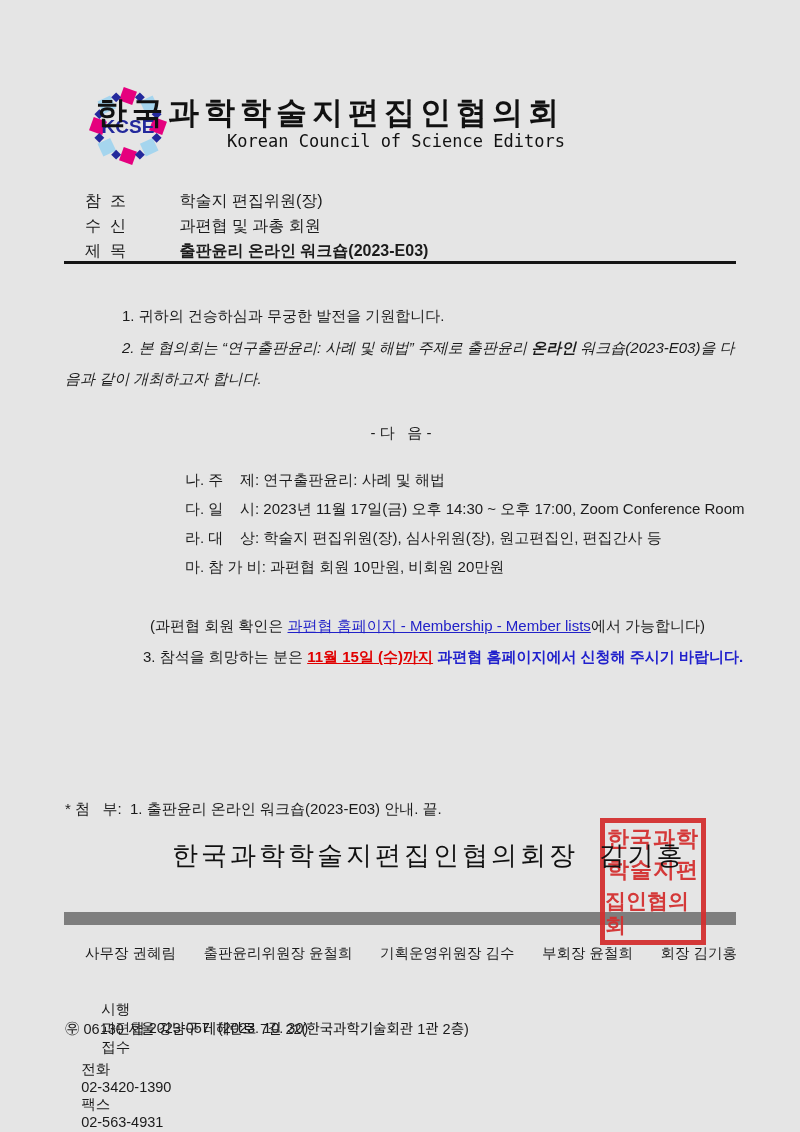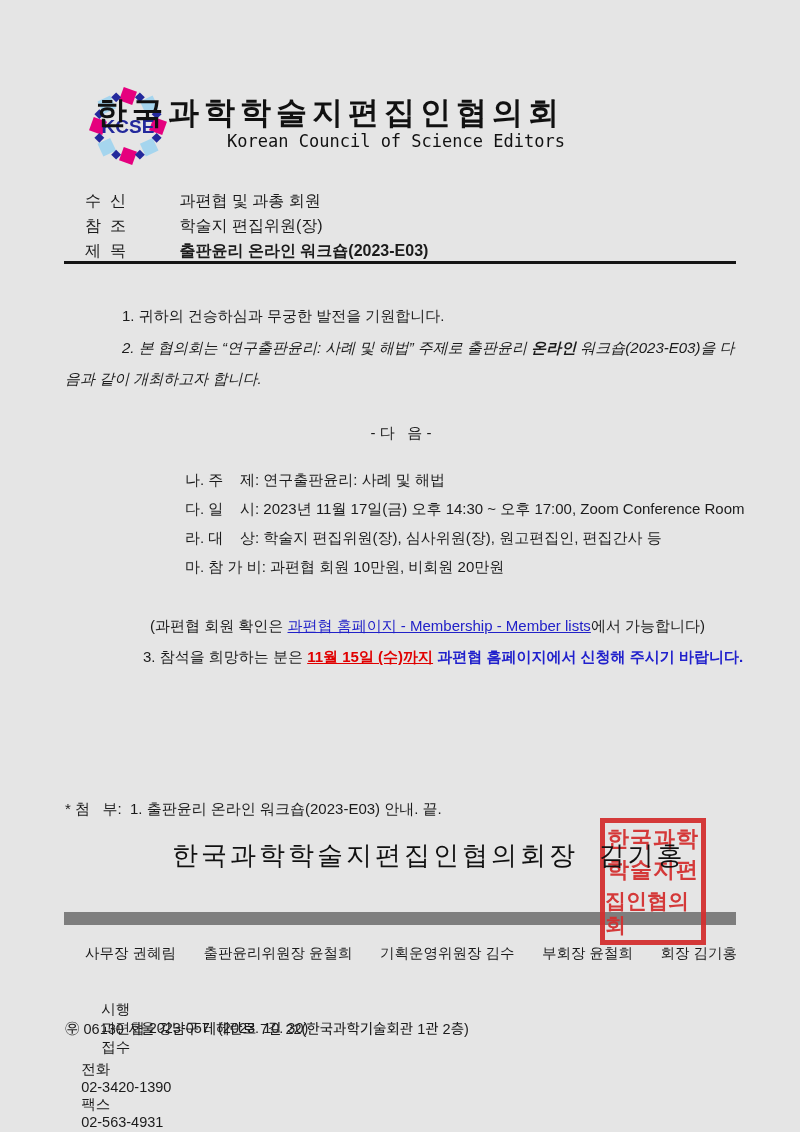--- a/index.html
+++ b/index.html
@@ -89,26 +89,26 @@
         <rect x="9.859734492150103" y="26.636813596682234" width="7" height="7" fill="#23299c" transform="rotate(45 13.359734492150103 30.136813596682234)"></rect>
         <rect x="26.636813596682224" y="9.859734492150107" width="7" height="7" fill="#23299c" transform="rotate(45 30.136813596682224 13.359734492150107)"></rect>
       </g>
     <text x="42" y="49" text-anchor="middle" font-size="19" fill="#23299c">KCSE</text>
   </svg>
   <div class="org-ko">한국과학학술지편집인협의회</div>
   <div class="org-en">Korean Council of Science Editors</div>
 
   <div class="meta">
     <div class="row">
+      <span class="lab">참  조</span>
+      <span class="val">학술지 편집위원(장)</span>
+    </div>
+    <div class="row">
       <span class="lab">수  신</span>
       <span class="val">과편협 및 과총 회원</span>
-    </div>
-    <div class="row">
-      <span class="lab">참  조</span>
-      <span class="val">학술지 편집위원(장)</span>
     </div>
     <div class="row">
       <span class="lab">제  목</span>
       <span class="val subject">출판윤리 온라인 워크숍(2023-E03)</span>
     </div>
   </div>
   <div class="rule"></div>
 
   <div class="p p1">1. 귀하의 건승하심과 무궁한 발전을 기원합니다.</div>
   <div class="p p2"><span>2. 본 협의회는 “연구출판윤리: 사례 및 해법” 주제로 출판윤리 </span><span class="b">온라인</span><span> 워크숍(2023-E03)을 다음과 같이 개최하고자 합니다.</span></div>

